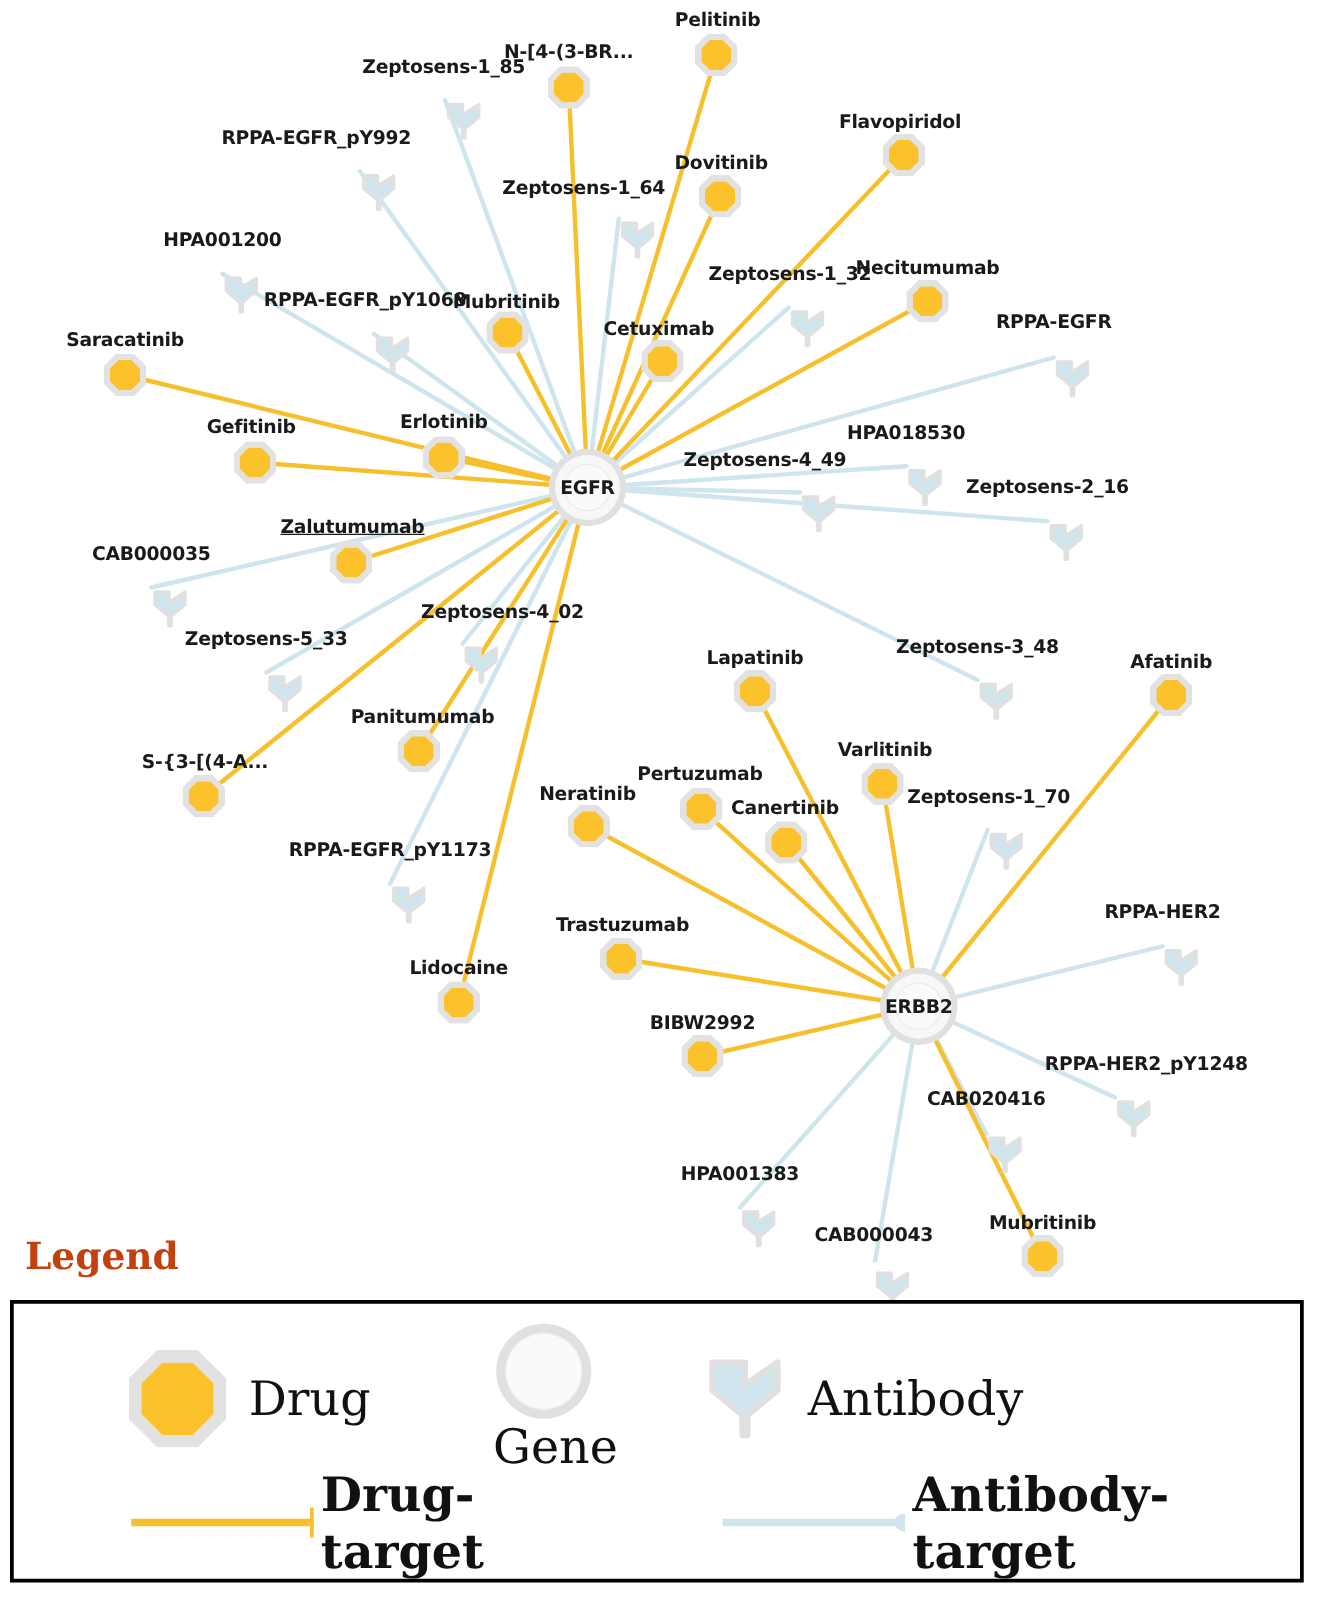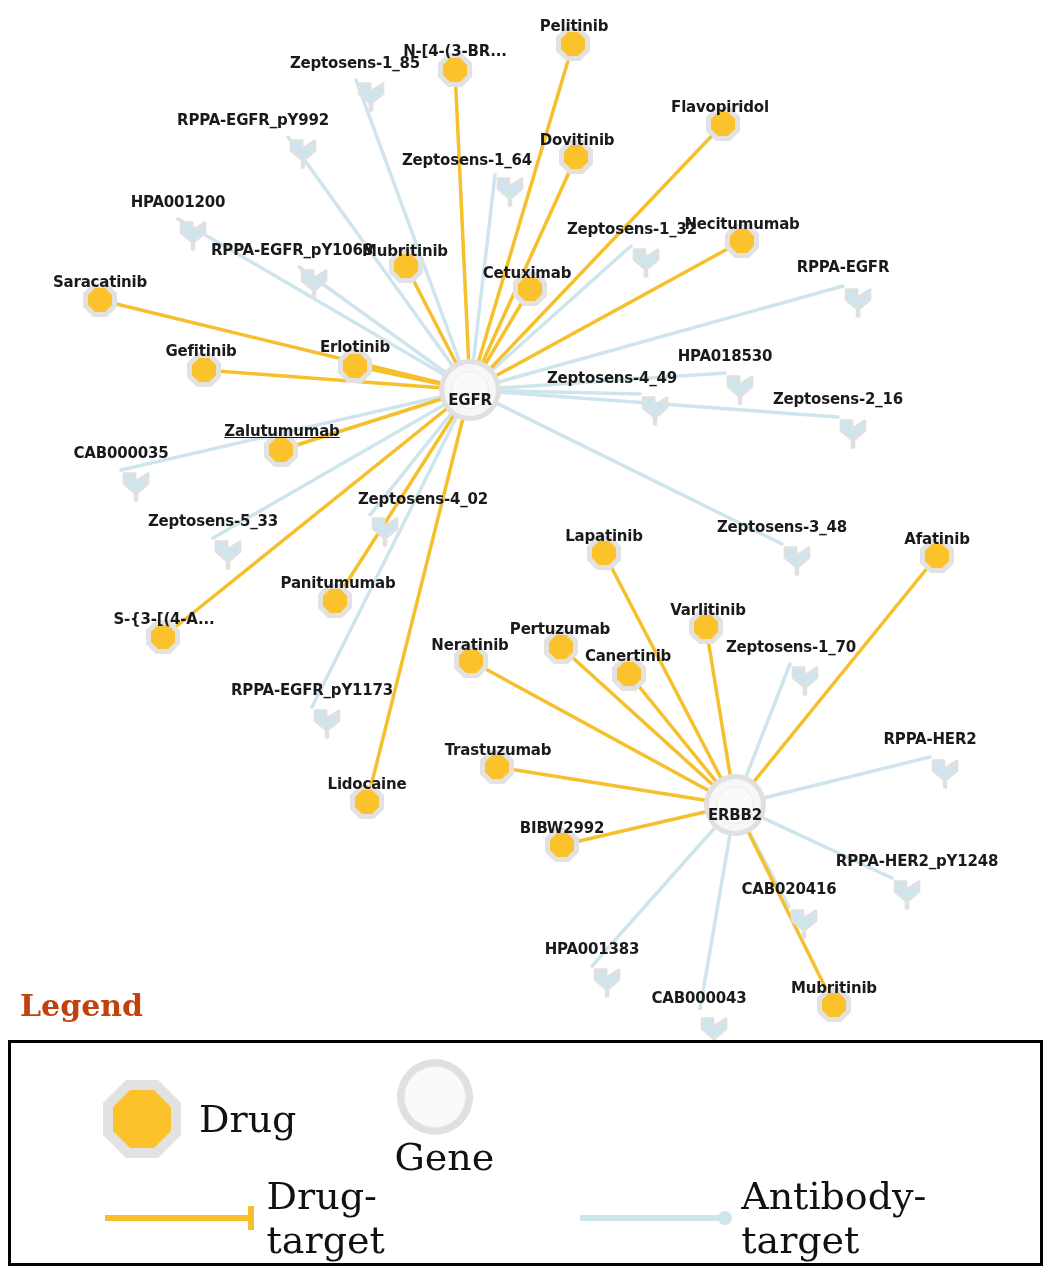--- a/index.html
+++ b/index.html
@@ -32,21 +32,20 @@
   }
   .node-label {
     position: absolute;
     transform: translate(-50%, -50%);
     font-family: "DejaVu Sans", sans-serif;
     font-weight: bold;
     font-size: 15px;
     color: #1a1a1a;
     white-space: nowrap;
     letter-spacing: -0.2px;
-    margin-top: 10px;
   }
   
   .drug-outer {
     width: 34px;
     height: 34px;
     background: #e2e2e2;
     clip-path: polygon(29.3% 0%, 70.7% 0%, 100% 29.3%, 100% 70.7%, 70.7% 100%, 29.3% 100%, 0% 70.7%, 0% 29.3%);
     display: flex;
     align-items: center;
     justify-content: center;
@@ -148,20 +147,21 @@
     background: #fafafa; border: 1px solid #ececec;
   }
   .legend-row2 {
     position: absolute;
     top: 140px;
     left: 0;
     width: 100%;
     height: 70px;
     display: flex;
     align-items: center;
+    font-weight: bold;
   }
 </style>
 </head>
 <body>
 
 <div id="network">
   <svg id="edges" width="1059" height="1010">
       <line x1="356" y1="80" x2="470" y2="390" stroke="#cfe5ee" stroke-width="3.5" stroke-linecap="round"></line>
       <line x1="288" y1="137" x2="470" y2="390" stroke="#cfe5ee" stroke-width="3.5" stroke-linecap="round"></line>
       <line x1="495" y1="175" x2="470" y2="390" stroke="#cfe5ee" stroke-width="3.5" stroke-linecap="round"></line>
@@ -272,21 +272,21 @@
         <svg class="antibody" viewBox="0 0 64 74">
           <path d="M6 8 L30 8 L30 26 L58 8 L58 30 L34 50 L34 66 L30 66 L30 50 L6 30 Z" fill="#cfe5ee" stroke="#e0e0e0" stroke-width="6" stroke-linejoin="round"></path>
         </svg>
       </div>
       <div class="node-label" style="left: 121px; top: 443px;">CAB000035</div>
       <div class="node" style="left: 370px; top: 515px;">
         <svg class="antibody" viewBox="0 0 64 74">
           <path d="M6 8 L30 8 L30 26 L58 8 L58 30 L34 50 L34 66 L30 66 L30 50 L6 30 Z" fill="#cfe5ee" stroke="#e0e0e0" stroke-width="6" stroke-linejoin="round"></path>
         </svg>
       </div>
-      <div class="node-label" style="left: 423px; top: 489px;">Zeptosens-4_02</div>
+      <div class="node-label" style="left: 402px; top: 489px;">Zeptosens-4_02</div>
       <div class="node" style="left: 213px; top: 538px;">
         <svg class="antibody" viewBox="0 0 64 74">
           <path d="M6 8 L30 8 L30 26 L58 8 L58 30 L34 50 L34 66 L30 66 L30 50 L6 30 Z" fill="#cfe5ee" stroke="#e0e0e0" stroke-width="6" stroke-linejoin="round"></path>
         </svg>
       </div>
       <div class="node-label" style="left: 213px; top: 511px;">Zeptosens-5_33</div>
       <div class="node" style="left: 782px; top: 544px;">
         <svg class="antibody" viewBox="0 0 64 74">
           <path d="M6 8 L30 8 L30 26 L58 8 L58 30 L34 50 L34 66 L30 66 L30 50 L6 30 Z" fill="#cfe5ee" stroke="#e0e0e0" stroke-width="6" stroke-linejoin="round"></path>
         </svg>
@@ -499,20 +499,26 @@
       <div class="lg-drug-outer">
           <div class="lg-drug-inner"></div>
         </div>
       <span class="legend-text">Drug</span>
     </div>
     <div class="legend-item" style="margin-left:80px;flex-direction:column;">
       <div class="lg-gene-outer">
           <div class="lg-gene-inner"></div>
         </div>
       <span class="legend-text">Gene</span>
+    </div>
+    <div class="legend-item" style="margin-left:70px;">
+      <svg width="64" height="74">
+        <path d="M6 8 L32 8 L32 26 L58 8 L58 30 L34 50 L34 66 L30 66 L30 50 L6 30 Z" fill="#cfe5ee" stroke="#e0e0e0" stroke-width="5" stroke-linejoin="round"></path>
+      </svg>
+      <span class="legend-text">Antibody</span>
     </div>
   </div>
   <div class="legend-row2">
     <div class="legend-item" style="margin-left:92px;">
       <svg width="160" height="32">
         <line x1="2" y1="16" x2="148" y2="16" stroke="#f6bf2c" stroke-width="6"></line>
         <line x1="148" y1="4" x2="148" y2="28" stroke="#f6bf2c" stroke-width="6"></line>
       </svg>
       <span class="legend-text" style="margin-left:6px;">Drug-target</span>
     </div>

